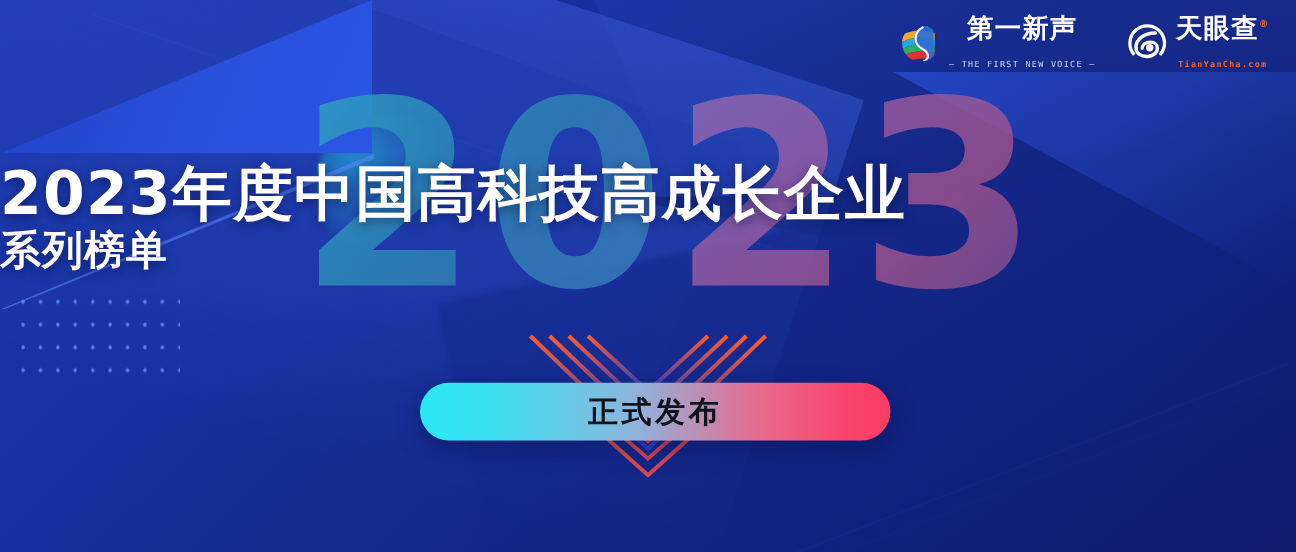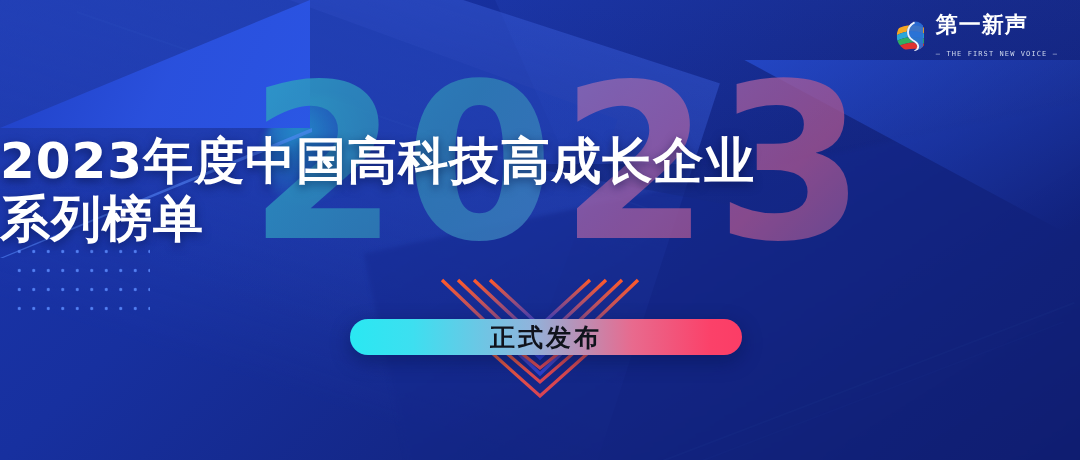--- a/index.html
+++ b/index.html
@@ -100,46 +100,46 @@
   .wm-b{
     background:linear-gradient(135deg,#8f6fb8 0%,#9a5fa6 35%,#a3538f 65%,#6e4e96 100%);
     -webkit-background-clip:text;background-clip:text;color:transparent;
     opacity:.80;
   }
 
   
   .logos{position:absolute;right:22px;top:14px;display:flex;align-items:center;gap:26px;}
   .logo{display:flex;align-items:center;gap:7px;}
   .logo-mark{width:34px;height:34px;flex:none;}
-  .logo-txtwrap{display:flex;flex-direction:column;align-items:flex-start;line-height:1;}
+  .logo-txtwrap{display:flex;flex-direction:column;align-items:center;line-height:1;}
   .logo-cn{color:#ffffff;font-size:22px;font-weight:700;letter-spacing:1px;
     font-family:"DejaVu Sans","Liberation Sans",sans-serif;white-space:nowrap;}
   .logo-en{color:#cfd9ee;font-size:7px;letter-spacing:1.1px;margin-top:15px;white-space:nowrap;
     font-family:"DejaVu Sans Mono","Liberation Mono",monospace;}
   .logo-en.orange{color:#f4622a;font-weight:700;}
   .logo-sup{color:#f4622a;font-size:8px;vertical-align:super;}
 
   
   .title{
     position:absolute;left:0;right:0;top:132px;text-align:left;
     color:#ffffff;font-weight:700;
     font-family:"DejaVu Sans","Liberation Sans",sans-serif;
     text-shadow:0 3px 10px rgba(4,12,60,.55);
     letter-spacing:1px;
   }
   .title-l1{font-size:50px;line-height:1.16;white-space:nowrap;}
-  .title-l2{font-size:50px;line-height:1.16;white-space:nowrap;}
+  .title-l2{font-size:34px;line-height:1.16;white-space:nowrap;}
 
   
   .chev-wrap{position:absolute;left:540px;top:278px;transform:translateX(-50%);
     width:320px;height:120px;pointer-events:none;}
 
   
   .pill{
-    position:absolute;left:350px;top:319px;width:392px;height:36px;
+    position:absolute;left:350px;top:319px;width:392px;height:48px;
     border-radius:26px;
     background:linear-gradient(90deg,#2ae8f2 0%,#3ddff0 16%,#8fb4dc 46%,#e86a8e 72%,#fb4169 92%,#fb3d66 100%);
     box-shadow:0 6px 20px rgba(5,15,70,.45);
     display:flex;align-items:center;justify-content:center;
   }
   .pill-label{
     color:#10131c;font-size:25px;font-weight:700;letter-spacing:3px;
     font-family:"DejaVu Sans","Liberation Sans",sans-serif;
   }
 </style>
@@ -193,20 +193,34 @@
             <path d="M23 4 C12 10 14 21 21 25 C29 29 29 35 23 38" stroke="#ffffff" stroke-width="2.2" fill="none" opacity=".9"></path>
           </g>
         </svg>
       </span>
       <span class="logo-txtwrap">
         <span class="logo-cn">第一新声</span>
         <span class="logo-en">— THE FIRST NEW VOICE —</span>
       </span>
     </div>
 
+    <div class="logo">
+      <span class="logo-mark">
+        <svg viewBox="0 0 40 40" width="34" height="34">
+          <circle cx="20" cy="20" r="17" fill="none" stroke="#ffffff" stroke-width="3.2" stroke-dasharray="78 30" transform="rotate(138 20 20)"></circle>
+          <path d="M28 10 C16 10 9 17 9 24 C9 30 14 33 20 33 C26 33 30 29 30 25" fill="none" stroke="#ffffff" stroke-width="3.4" stroke-linecap="round"></path>
+          <path d="M30 25 C30 21 27 19 23 19 C18 19 15 22 15 25" fill="none" stroke="#ffffff" stroke-width="3.2" stroke-linecap="round"></path>
+          <circle cx="22.5" cy="24.5" r="3.6" fill="#ffffff"></circle>
+        </svg>
+      </span>
+      <span class="logo-txtwrap">
+        <span class="logo-cn"><span>天眼查</span><span class="logo-sup">®</span></span>
+        <span class="logo-en orange">TianYanCha.com</span>
+      </span>
+    </div>
 
   </div>
 
   <div class="chev-wrap">
     <svg width="320" height="120" viewBox="0 0 320 120">
       <defs>
         <linearGradient id="cg1" x1="0" y1="0" x2="0" y2="1">
           <stop offset="0%" stop-color="#ff5a2a"></stop>
           <stop offset="100%" stop-color="#2b3fd0"></stop>
         </linearGradient>

